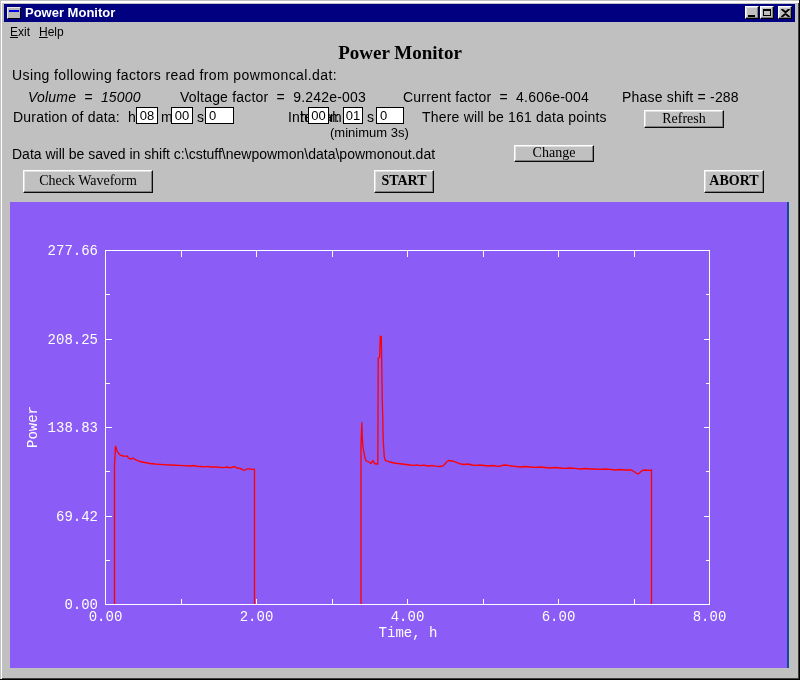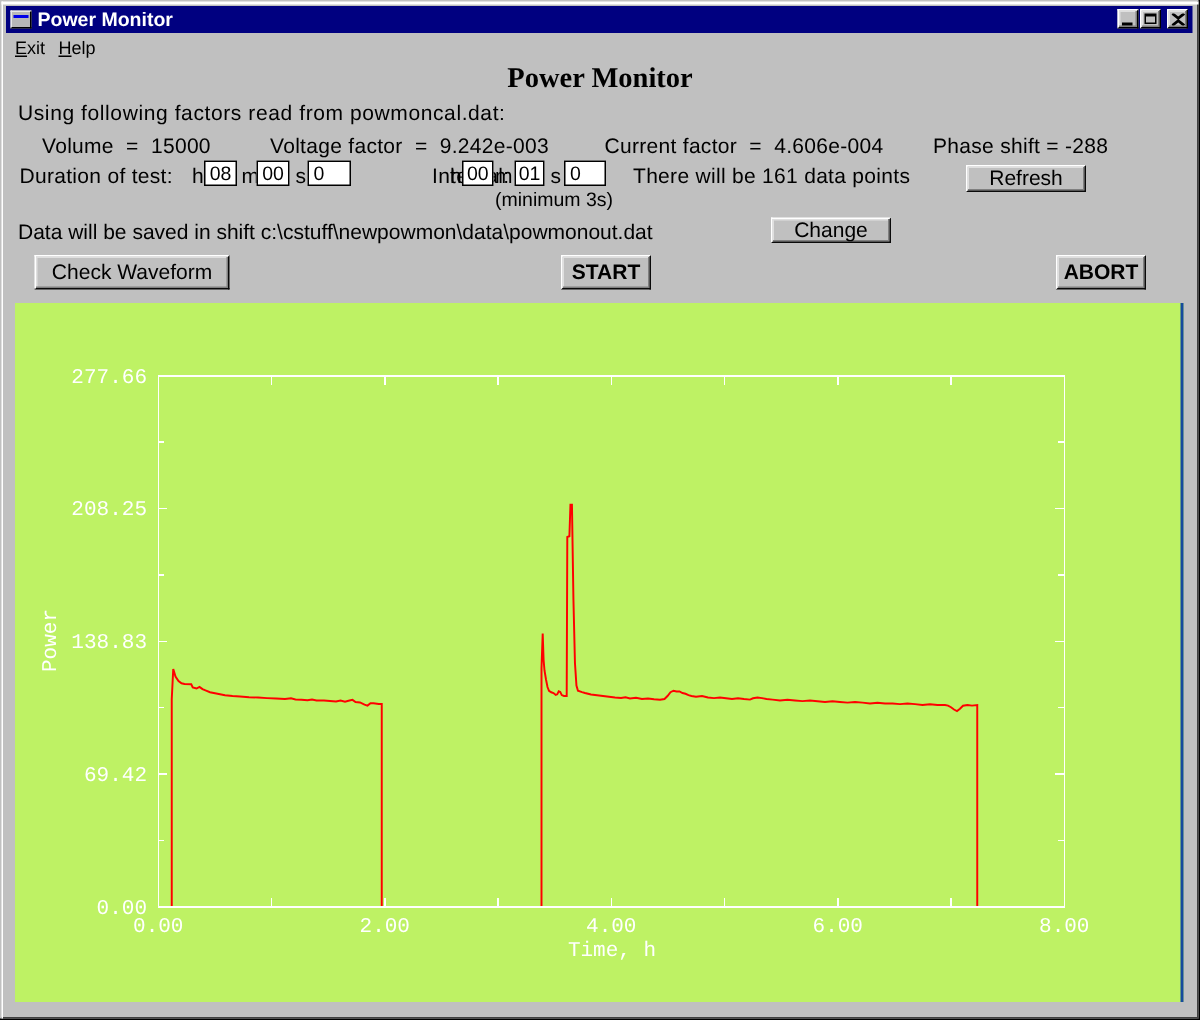--- a/index.html
+++ b/index.html
@@ -15,25 +15,25 @@
 #title-text { left:25px; top:4px; height:18px; line-height:18px; color:#fff; font-weight:bold; font-size:13px; }
 #appicon { left:7px; top:7px; width:14px; height:12px; background:#b8b8b8; border-top:1px solid #e8e8e8; border-left:1px solid #e8e8e8; border-right:1px solid #000; border-bottom:1px solid #000; }
 #appicon .stripe { position:absolute; left:1px; top:2px; right:1px; height:2px; background:#0000e8;}
 .tbtn { top:6px; width:14px; height:13px; background:#c0c0c0; border:1px solid; border-color:#fff #000 #000 #fff; box-shadow:inset -1px -1px 0 #808080, inset 1px 1px 0 #dfdfdf; }
 
 .menu { top:25px; font-size:12px; height:15px; line-height:15px; }
 
 .t14 { font-size:14px; letter-spacing:0.2px; white-space:nowrap; }
 .t10 { font-size:13px; white-space:nowrap; }
 
-.btn { background:#c0c0c0; border:1px solid; border-color:#fff #0a0a0a #0a0a0a #fff; box-shadow:inset -1px -1px 0 #808080, inset 1px 1px 0 #dfdfdf; font-size:14px; text-align:center; white-space:nowrap; }
+.btn { background:#c0c0c0; border:1px solid; border-color:#fff #0a0a0a #0a0a0a #fff; box-shadow:inset -1px -1px 0 #808080, inset 1px 1px 0 #dfdfdf; font-size:14px; text-align:center; white-space:nowrap;font-family:Liberation Serif, serif; }
 
 .tbox { background:#fff; border:1px solid #000; height:17px; font-size:13px; line-height:15px; text-align:center; }
 
-#plot { left:10px; top:202px; width:779px; height:466px; background:#bef264; border-right:2px solid #164a9e; }
+#plot { left:10px; top:202px; width:779px; height:466px; background:#8b5cf6; border-right:2px solid #164a9e; }
 </style>
 </head>
 <body>
 <div class="abs" id="edge-br-outer"></div>
 <div class="abs" id="edge-br-inner"></div>
 <div class="abs" id="edge-tl"></div>
 
 <div class="abs" id="titlebar"></div>
 <div class="abs" id="appicon">
     <div class="stripe"></div>
@@ -48,26 +48,26 @@
     <path d="M0.5 0 L4.5 3.2 L8.5 0 M0.5 8 L4.5 4.8 L8.5 8" stroke="#000" stroke-width="1.9" fill="none"></path>
   </svg>
 
 <div class="abs menu" style="left:10px;"><u>E</u>xit</div>
 <div class="abs menu" style="left:39px;"><u>H</u>elp</div>
 
 <div class="abs" style="left:0; top:42px; width:800px; text-align:center; font-family:'Liberation Serif',serif; font-weight:bold; font-size:19px;">Power Monitor</div>
 
 <div class="abs t14" style="left:12px; top:67px; letter-spacing:0.4px;">Using following factors read from powmoncal.dat:</div>
 
-<div class="abs t14" style="left:28px; top:89px;">Volume&nbsp; =&nbsp; 15000</div>
+<div class="abs t14" style="left:28px; top:89px;font-style:italic;">Volume&nbsp; =&nbsp; 15000</div>
 <div class="abs t14" style="left:180px; top:89px;">Voltage factor&nbsp; =&nbsp; 9.242e-003</div>
 <div class="abs t14" style="left:403px; top:89px;text-align:right;">Current factor&nbsp; =&nbsp; 4.606e-004</div>
 <div class="abs t14" style="left:622px; top:89px;">Phase shift&nbsp;= -288</div>
 
-<div class="abs t14" style="left:13px; top:109px;">Duration of test:</div>
+<div class="abs t14" style="left:13px; top:109px;">Duration of data:</div>
 <div class="abs t14" style="left:128px; top:109px;">h</div>
 <div class="abs tbox" style="left:136px; top:107px; width:22px;">08</div>
 <div class="abs t14" style="left:161px; top:109px;">m</div>
 <div class="abs tbox" style="left:171px; top:107px; width:22px;">00</div>
 <div class="abs t14" style="left:197px; top:109px;">s</div>
 <div class="abs tbox" style="left:205px; top:107px; width:29px; text-align:left; padding-left:3px;">0</div>
 <div class="abs t14" style="left:245px; top:109px;margin-left:43px;">Interval:</div>
 <div class="abs t14" style="left:300px; top:109px;">h</div>
 <div class="abs tbox" style="left:308px; top:107px; width:21px;">00</div>
 <div class="abs t14" style="left:330px; top:109px;">m</div>

